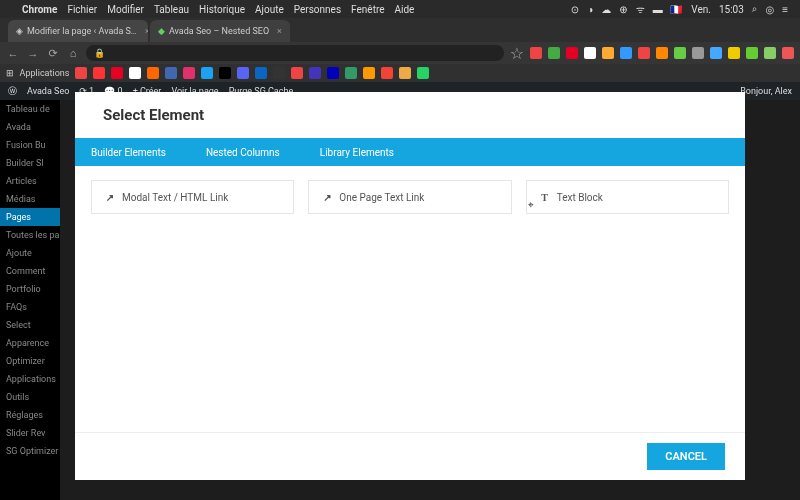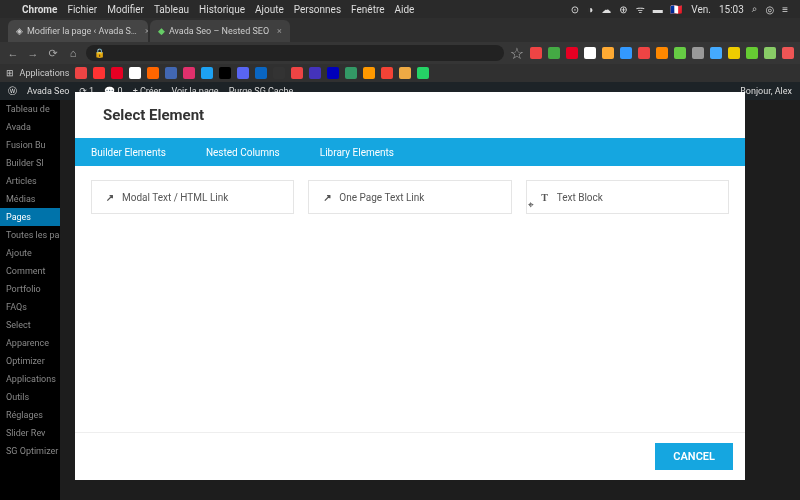--- a/index.html
+++ b/index.html
@@ -45,21 +45,21 @@
 .search{width:100px;height:22px;border:1px solid #0a84c6;padding:0 6px;font-size:10px;outline:none}
 
 .tabs{height:28px;background:#15a6e0;display:flex;align-items:center;padding:0 16px;gap:40px;color:#fff;font-size:10px}
 .tab{position:relative;padding:7px 0}
 .tab.active::after{content:'';position:absolute;bottom:-5px;left:50%;transform:translateX(-50%);border:5px solid transparent;border-top-color:#15a6e0}
 
 .elements{padding:14px 16px;display:flex;gap:14px}
 .el{flex:1;border:1px solid #e5e5e5;padding:10px 12px;font-size:10px;color:#555;display:flex;align-items:center;gap:6px;cursor:pointer}
 .el-ico{width:12px;height:12px;display:flex;align-items:center;justify-content:center;font-weight:bold}
 
-.modal-foot{margin-top:auto;border-top:1px solid #eee;padding:10px 12px;display:flex;justify-content:flex-end}
+.modal-foot{margin-top:auto;border-top:1px solid #eee;padding:10px 20px;display:flex;justify-content:flex-end}
 .btn-cancel{background:#15a6e0;color:#fff;border:none;padding:7px 18px;font-size:11px;font-weight:600;cursor:pointer}
 
 .overlay{position:absolute;left:60px;top:100px;right:0;bottom:0;background:rgba(0,0,0,0.45);z-index:5}
 .cursor{position:absolute;left:528px;top:199px;font-size:10px;z-index:20;color:#333}
 </style>
 </head>
 <body>
 
 <div class="mac-bar">
   <span class="apple"></span>

